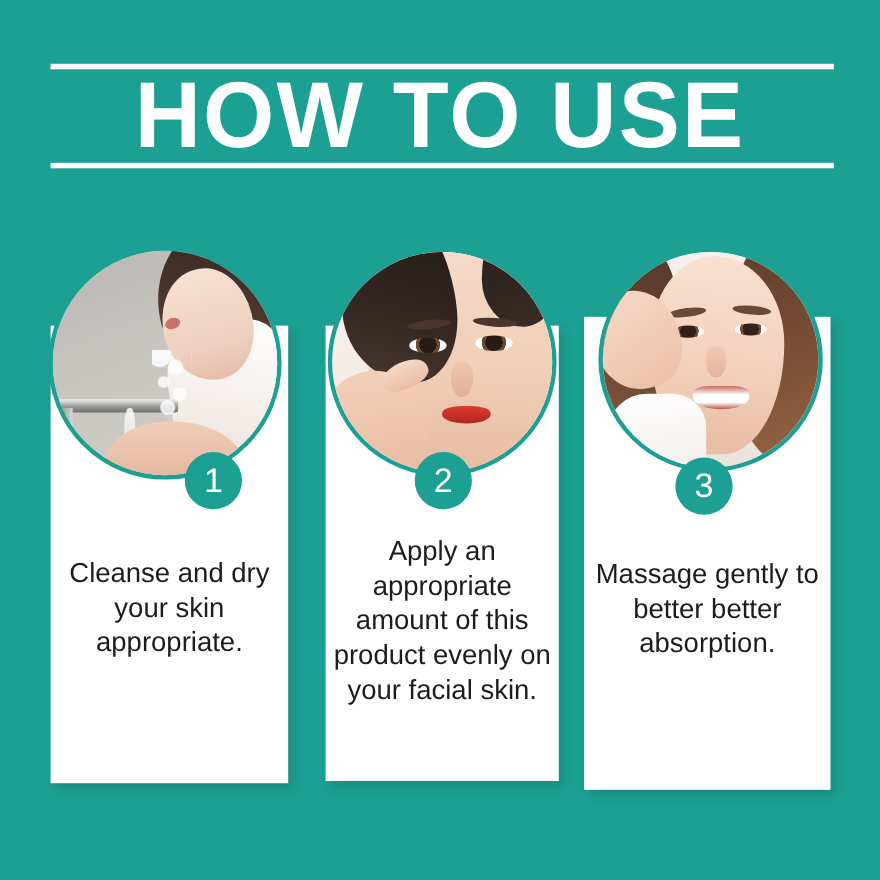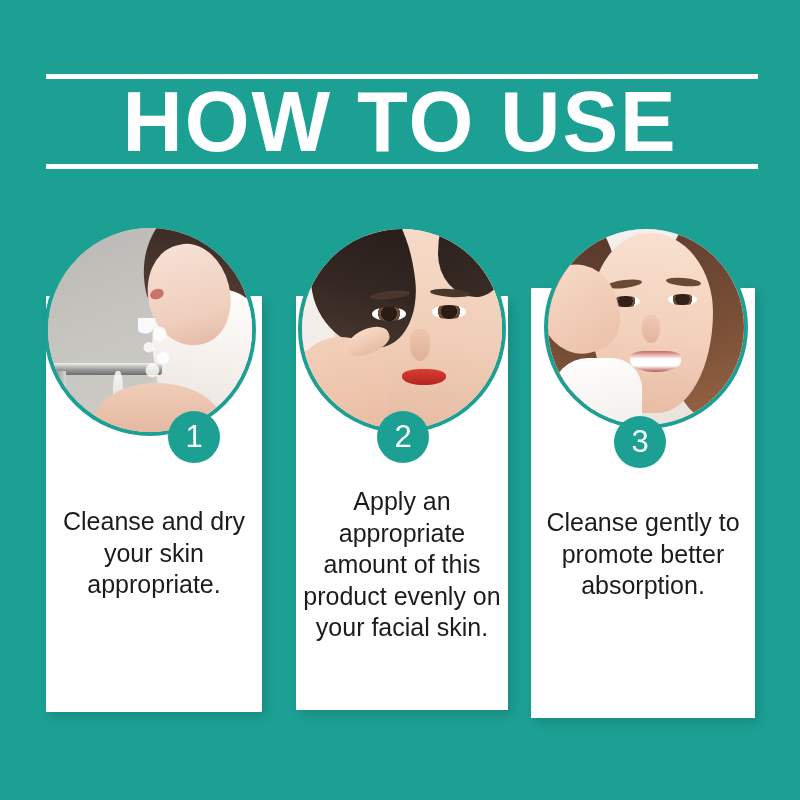--- a/index.html
+++ b/index.html
@@ -18,21 +18,21 @@
     width: 800px;
     height: 800px;
     background: #1CA094;
     overflow: hidden;
   }
 
   
   .header {
     position: absolute;
     left: 0;
-    top: 60px;
+    top: 44px;
     width: 724px;
     height: 120px;
   }
   .rule {
     position: absolute;
     left: 46px;
     width: 712px;
     height: 5px;
     background: #ffffff;
   }
@@ -460,17 +460,17 @@
           <div class="ph3-brow-r"></div>
           <div class="ph3-eye-l"></div>
           <div class="ph3-eye-r"></div>
           <div class="ph3-nose"></div>
           <div class="ph3-smile"></div>
           <div class="ph3-shirt"></div>
           <div class="ph3-hand"></div>
         </div>
       </div>
       <div class="badge">3</div>
-      <div class="caption">Cleanse gently to promote better absorption.</div>
+      <div class="caption">Massage gently to better better absorption.</div>
     </div>
 
   </div>
 </div>
 
 </body></html>

